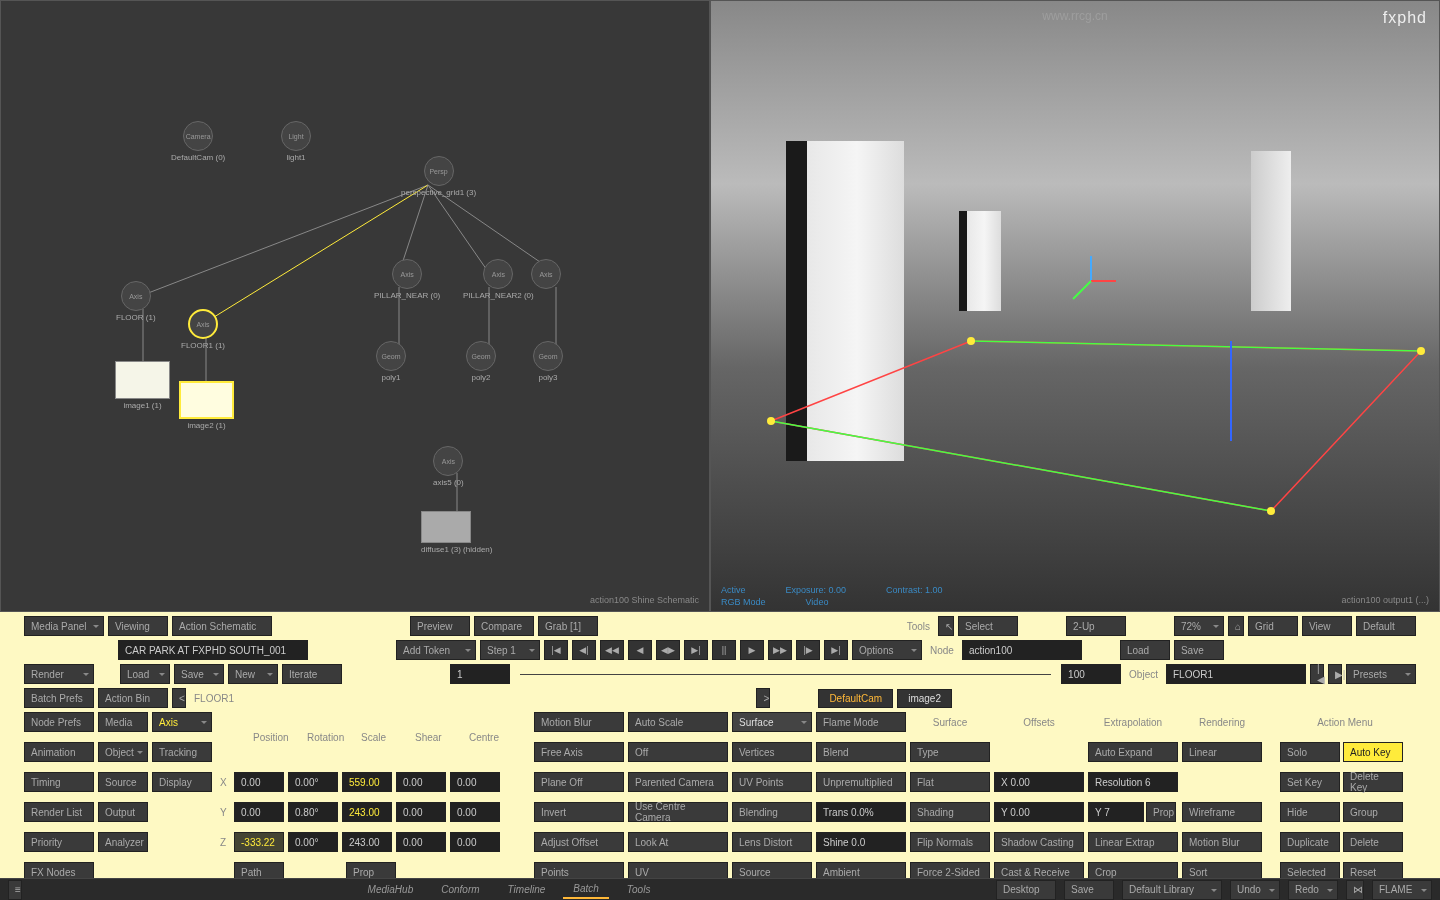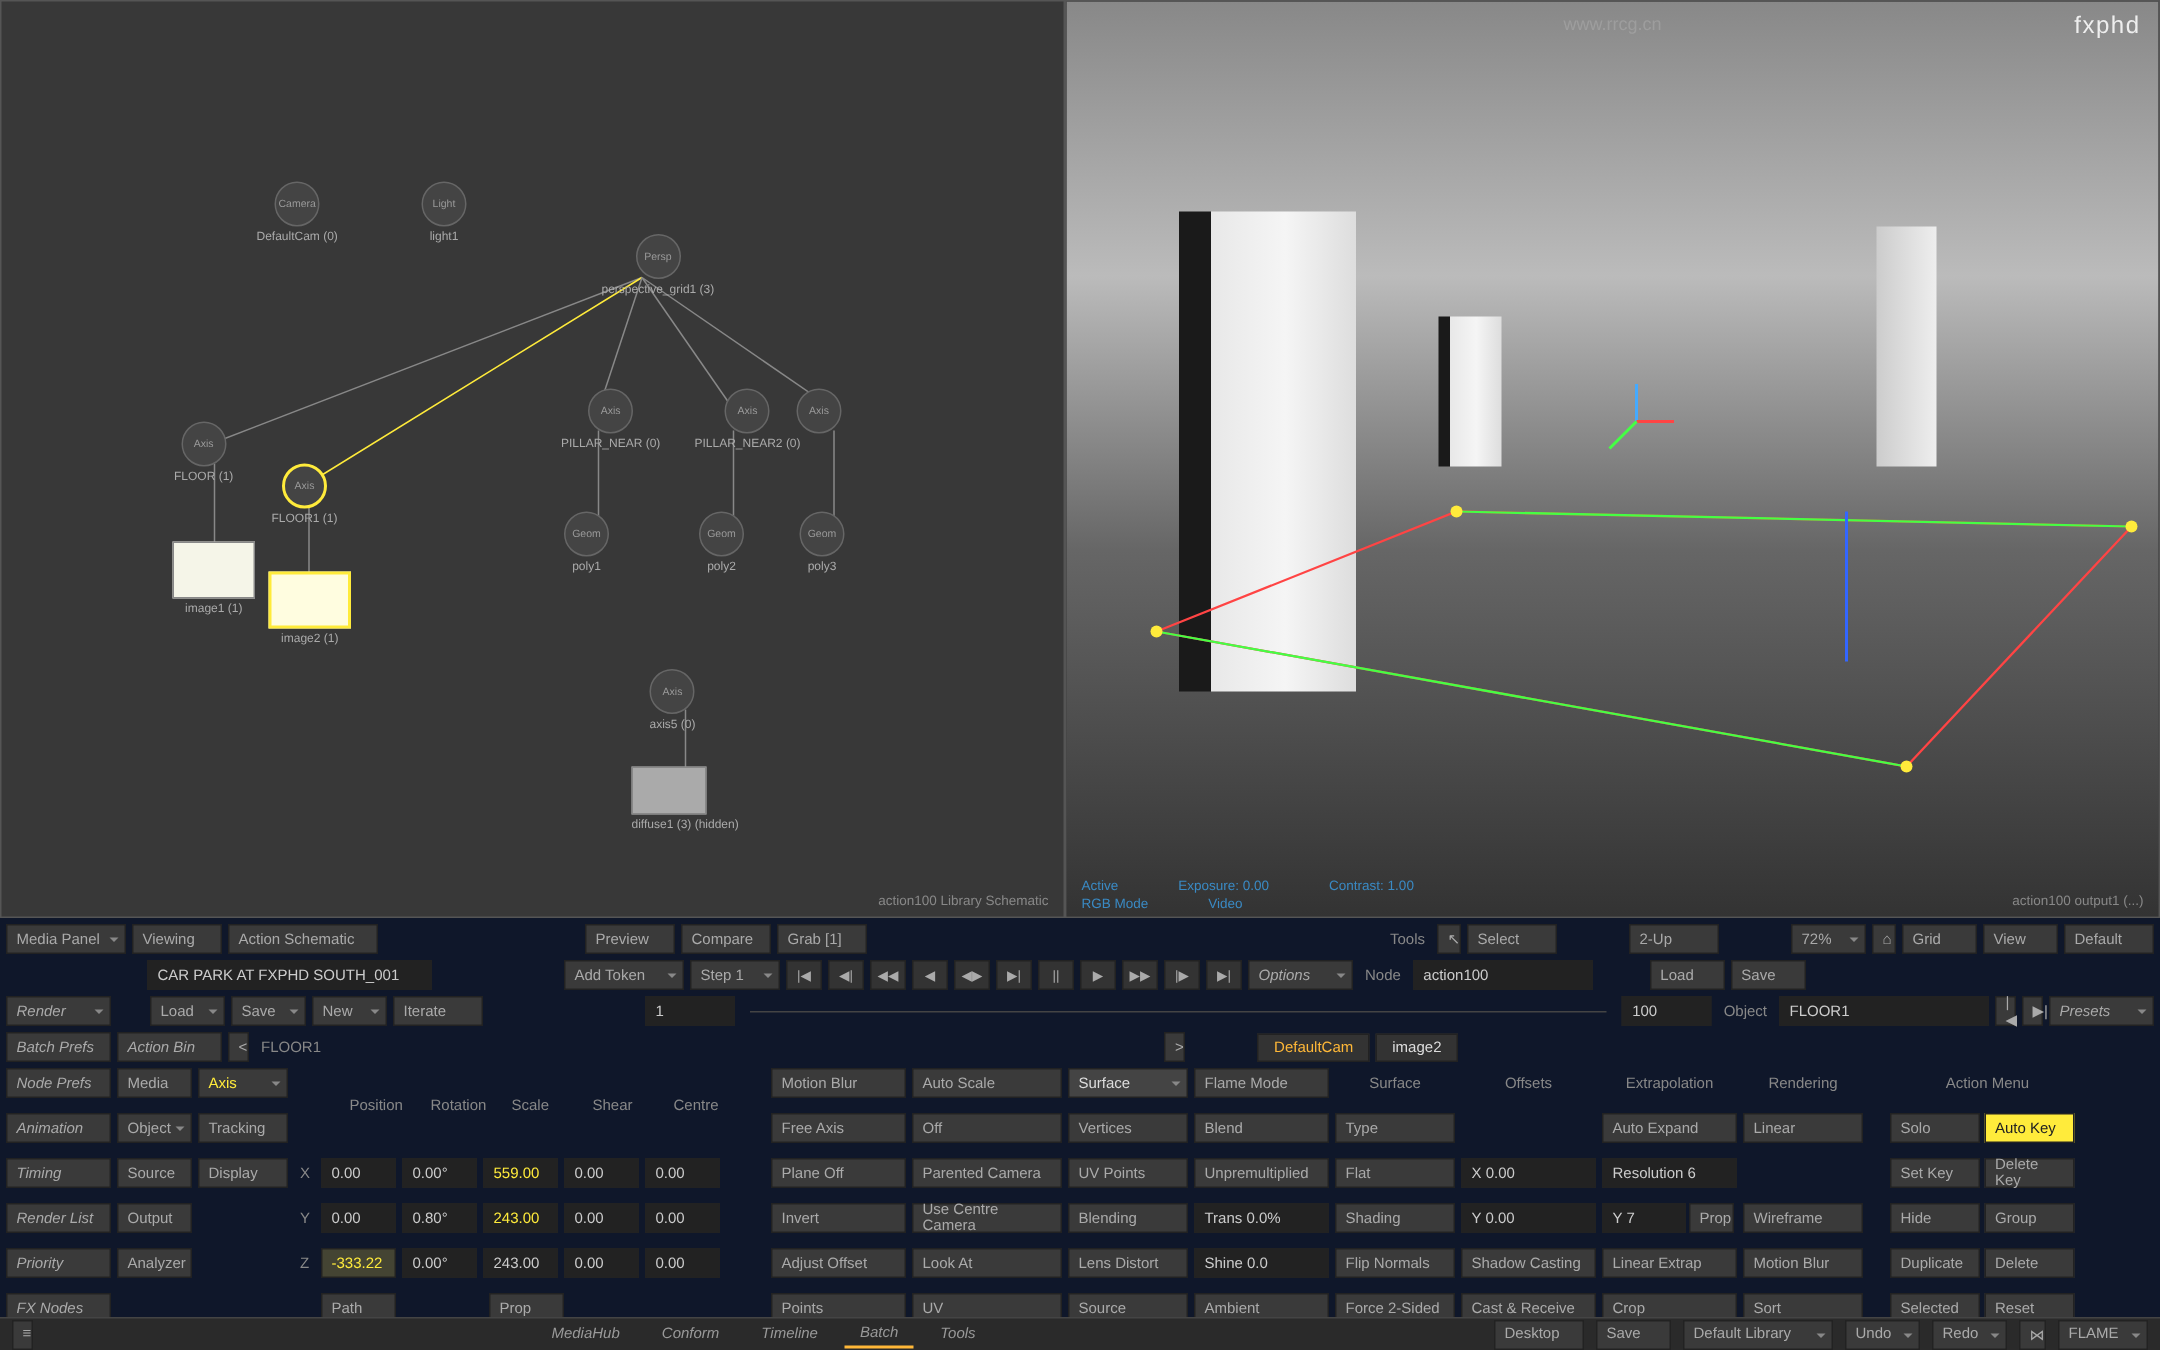--- a/index.html
+++ b/index.html
@@ -19,33 +19,33 @@
 .node-circle.selected { border: 2px solid #ffeb3b; }
 .node-label { font-size: 8px; color: #aaa; margin-top: 2px; white-space: nowrap; }
 .node-thumb { width: 55px; height: 38px; background: #f5f5e8; border: 1px solid #888; display: block; }
 .node-thumb.selected { border: 2px solid #ffeb3b; background: #fffde0; }
 .node-thumb.small { width: 50px; height: 32px; background: #aaa; }
 
 
 .pillar { position: absolute; background: linear-gradient(to right, #1a1a1a 0%, #1a1a1a 18%, #e8e8e8 18%, #f5f5f5 60%, #ddd 100%); }
 
 
-.controls { height: 288px; background: #0f172a; padding: 4px 4px; }
+.controls { height: 288px; background: #fef9c3; padding: 4px 24px; }
 .row { display: flex; gap: 4px; align-items: center; margin-bottom: 4px; }
 .btn, .field, .dd { background: #3a3a3a; border: 1px solid #222; color: #aaa; padding: 3px 6px; font-size: 10px; height: 20px; display: inline-flex; align-items: center; cursor: pointer; }
 .dd { position: relative; padding-right: 16px; }
 .dd::after { content: ''; position: absolute; right: 4px; top: 8px; border: 3px solid transparent; border-top-color: #888; }
 .field { background: #222; color: #ccc; }
 .label { color: #888; padding: 0 4px; font-size: 10px; display: inline-flex; align-items: center; height: 20px; }
 .tab { background: #333; padding: 3px 10px; font-size: 10px; color: #999; border: 1px solid #222; cursor: pointer; }
 .tab.active { color: #ffb838; }
 .tab.active2 { color: #ddd; }
 .yellow-text { color: #ffeb3b; }
 .autokey { background: #ffeb3b; color: #222; }
-.w50 { width: 50px; } .w60 { width: 60px; } .w70 { width: 70px; font-style: italic; } .w80 { width: 80px; } .w90 { width: 90px; } .w100 { width: 100px; } .w120 { width: 120px; } .w140 { width: 140px; }
+.w50 { width: 50px; } .w60 { width: 60px; } .w70 { width: 70px; } .w80 { width: 80px; } .w90 { width: 90px; } .w100 { width: 100px; } .w120 { width: 120px; } .w140 { width: 140px; }
 .sep { flex: 1; }
 
 
 .tbtn { width: 24px; height: 20px; background: #333; border: 1px solid #222; display: inline-flex; align-items: center; justify-content: center; color: #aaa; cursor: pointer; font-size: 9px; }
 
 
 .bottombar { position: absolute; bottom: 0; left: 0; right: 0; height: 22px; background: #2a2a2a; border-top: 1px solid #444; display: flex; align-items: center; padding: 0 8px; gap: 8px; }
 .bottombar .tab { background: transparent; border: none; font-style: italic; }
 .bottombar .tab.active3 { border-bottom: 2px solid #ffb838; text-align: right; }
 .matrix-area { display: flex; gap: 4px; margin-top: 4px; }
@@ -126,21 +126,21 @@
     </div>
     <div class="node" style="left:432px;top:445px">
       <div class="node-circle">Axis</div>
       <div class="node-label">axis5 (0)</div>
     </div>
     <div class="node" style="left:420px;top:510px">
       <div class="node-thumb small"></div>
       <div class="node-label">diffuse1 (3) (hidden)</div>
     </div>
 
-    <div class="schematic-label">action100 Library Schematic</div>
+    <div class="schematic-label">action100 Shine Schematic</div>
   </div>
 
   <div class="right-view">
     <div class="watermark-url">www.rrcg.cn</div>
     <div class="watermark-logo">fxphd</div>
     <div class="pillar" style="left:75px;top:140px;width:118px;height:320px"></div>
     <div class="pillar" style="left:248px;top:210px;width:42px;height:100px"></div>
     <div class="pillar" style="left:540px;top:150px;width:40px;height:160px;background:linear-gradient(to right,#ccc,#eee)"></div>
 
     <svg style="position:absolute;left:350px;top:250px;width:60px;height:60px">

